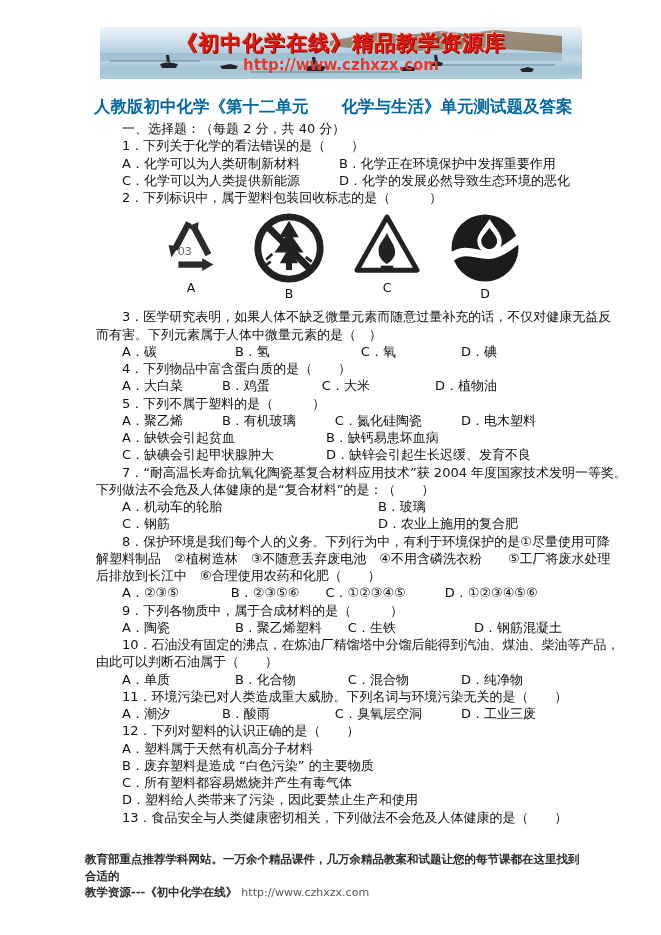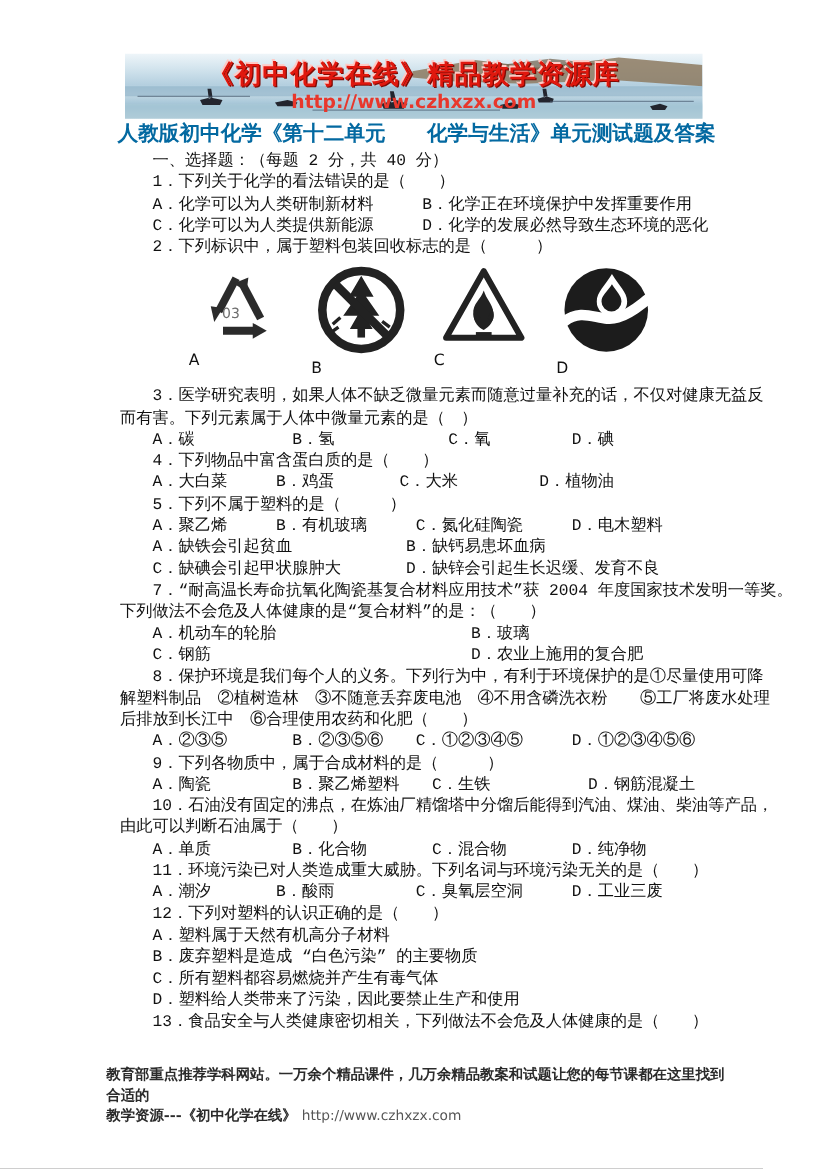--- a/index.html
+++ b/index.html
@@ -3,48 +3,49 @@
 <meta charset="utf-8">
 <style>
   html,body{margin:0;padding:0;background:#888;}
   .page{
     position:relative;width:661px;height:935px;background:#ffffff;
     margin:0 auto;overflow:hidden;
     font-family:"DejaVu Sans",sans-serif;color:#111;
   }
   
   .banner{
-    position:absolute;left:100px;top:43px;width:462px;height:52px;
+    position:absolute;left:100px;top:27px;width:462px;height:52px;
     background:linear-gradient(#eef5f9 0%,#d4e5ee 22%,#b4cfdf 48%,#c4d9e4 62%,#9cc0d4 82%,#b7d0dc 100%);
     overflow:hidden;
+    padding-left:20px;
   }
   .banner svg.scene{position:absolute;left:0;top:0;}
   .banner-title{
     position:absolute;left:0;right:0;top:2px;text-align:center;
     font-size:21px;font-weight:bold;letter-spacing:1px;color:#e0180e;
     font-family:"DejaVu Serif",serif;
     text-shadow:1px 1px 0 #7e0b05,-1px -1px 0 #ffc9c4;
     white-space:nowrap;
   }
   .banner-url{
     position:absolute;left:0;right:0;top:29px;text-align:center;
     font-size:15px;font-weight:bold;color:#e8372c;white-space:nowrap;
   }
   
   .doc-title{
     position:absolute;left:94px;top:96px;width:530px;
     font-size:16.5px;font-weight:bold;color:#0369a1;white-space:nowrap;
   }
   
   .body-block{position:absolute;left:96px;top:120px;width:510px;}
-  .bline{font-size:13px;line-height:17.25px;white-space:pre;font-family:Liberation Mono, monospace;}
+  .bline{font-size:13px;line-height:17.25px;white-space:pre;}
   .ind{padding-left:26px;}
   
   .icon-row{height:102px;display:flex;align-items:flex-start;padding-left:55px;}
-  .icon-cell{width:80px;margin-right:18px;}
+  .icon-cell{width:80px;margin-right:18px;text-align:center;}
   .icon-cell svg{display:block;margin:4px auto 0;}
   .icon-label{font-size:12.5px;line-height:16px;color:#111;}
   
   .footer{
     position:absolute;left:85px;top:851px;width:500px;
     font-family:"DejaVu Serif",serif;font-weight:bold;
     font-size:11.5px;line-height:16.5px;color:#2b2b2b;
   }
   .footer .url{font-family:"DejaVu Sans",sans-serif;font-weight:normal;color:#555;font-size:11px;}
 </style>

